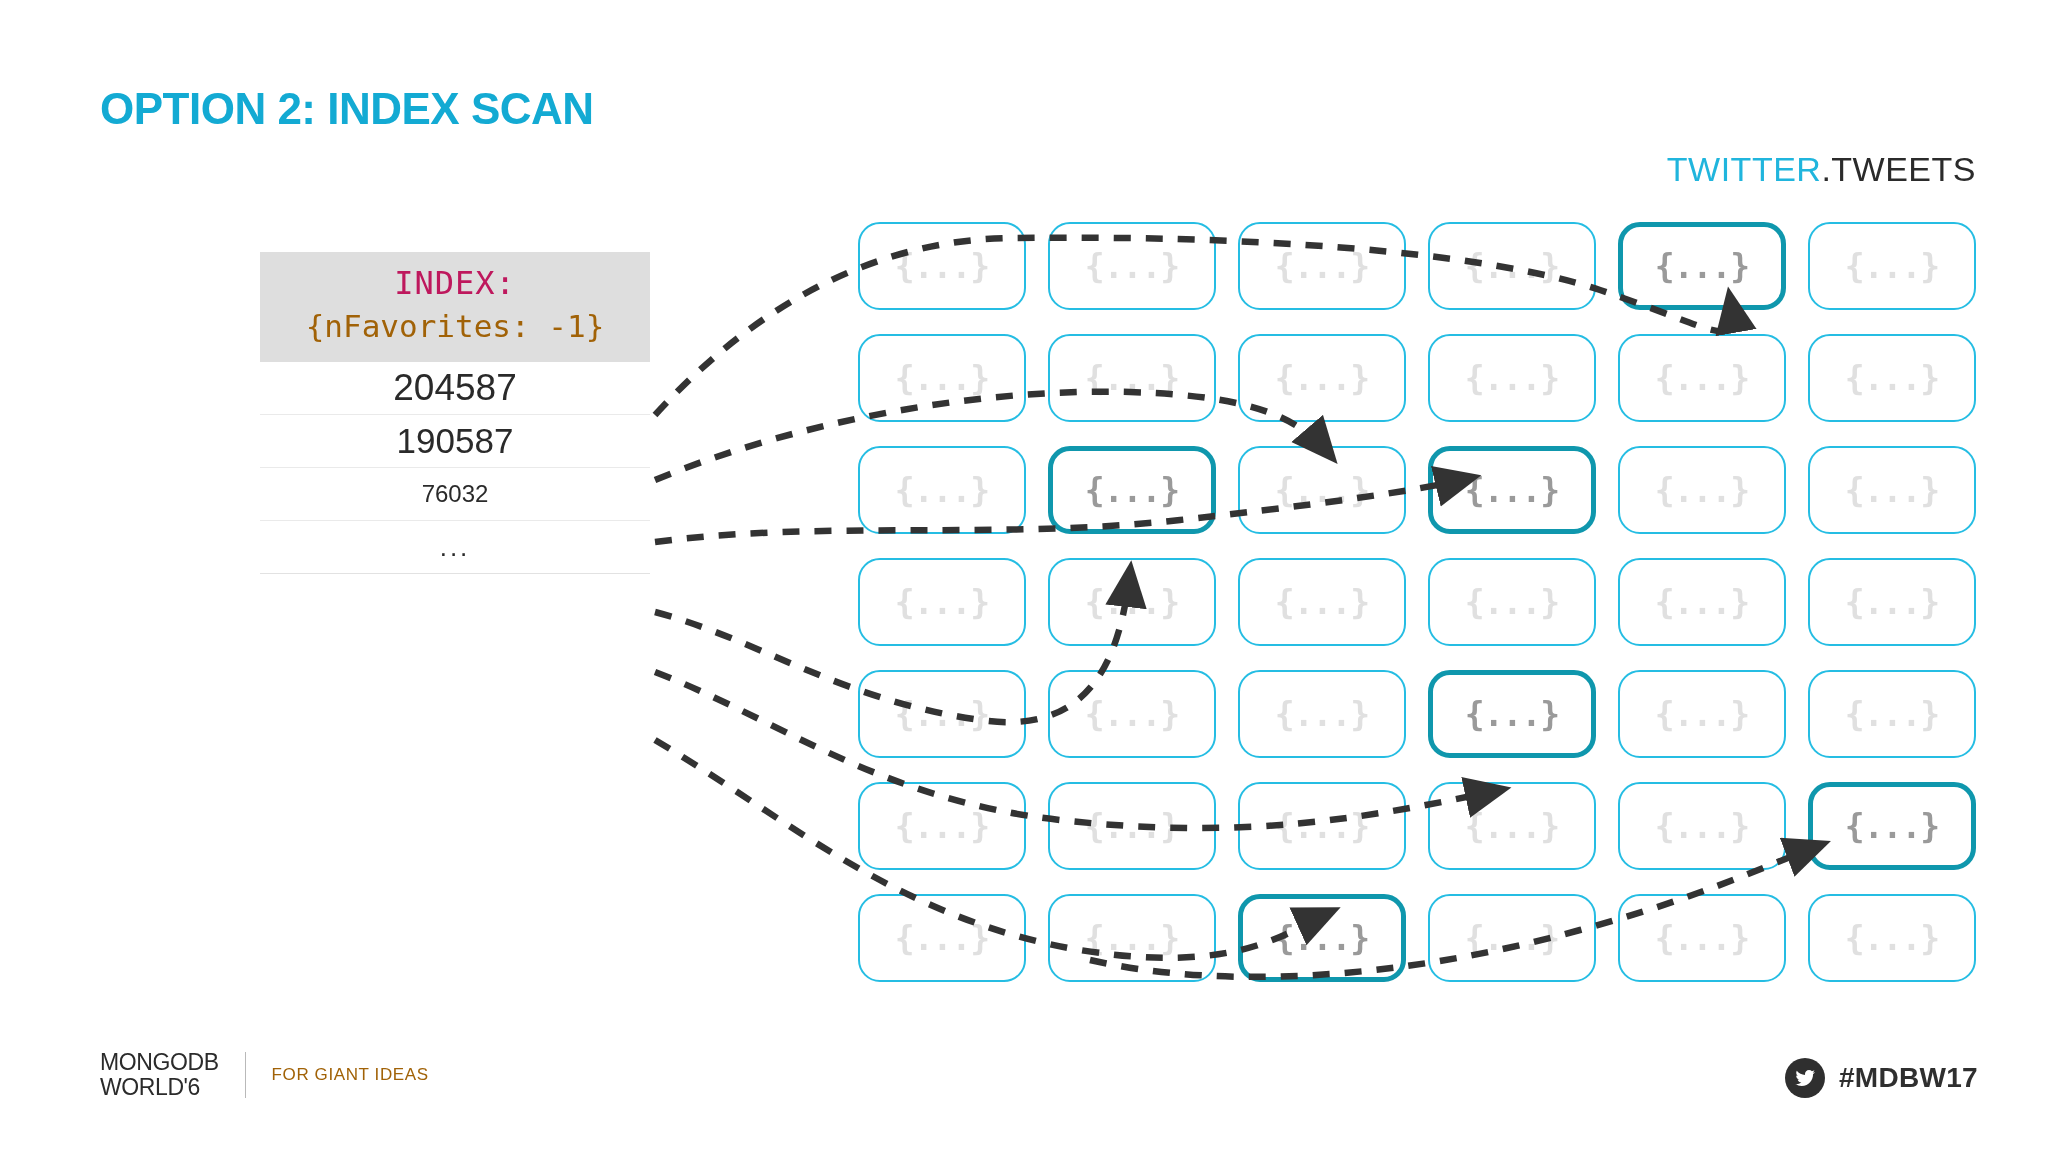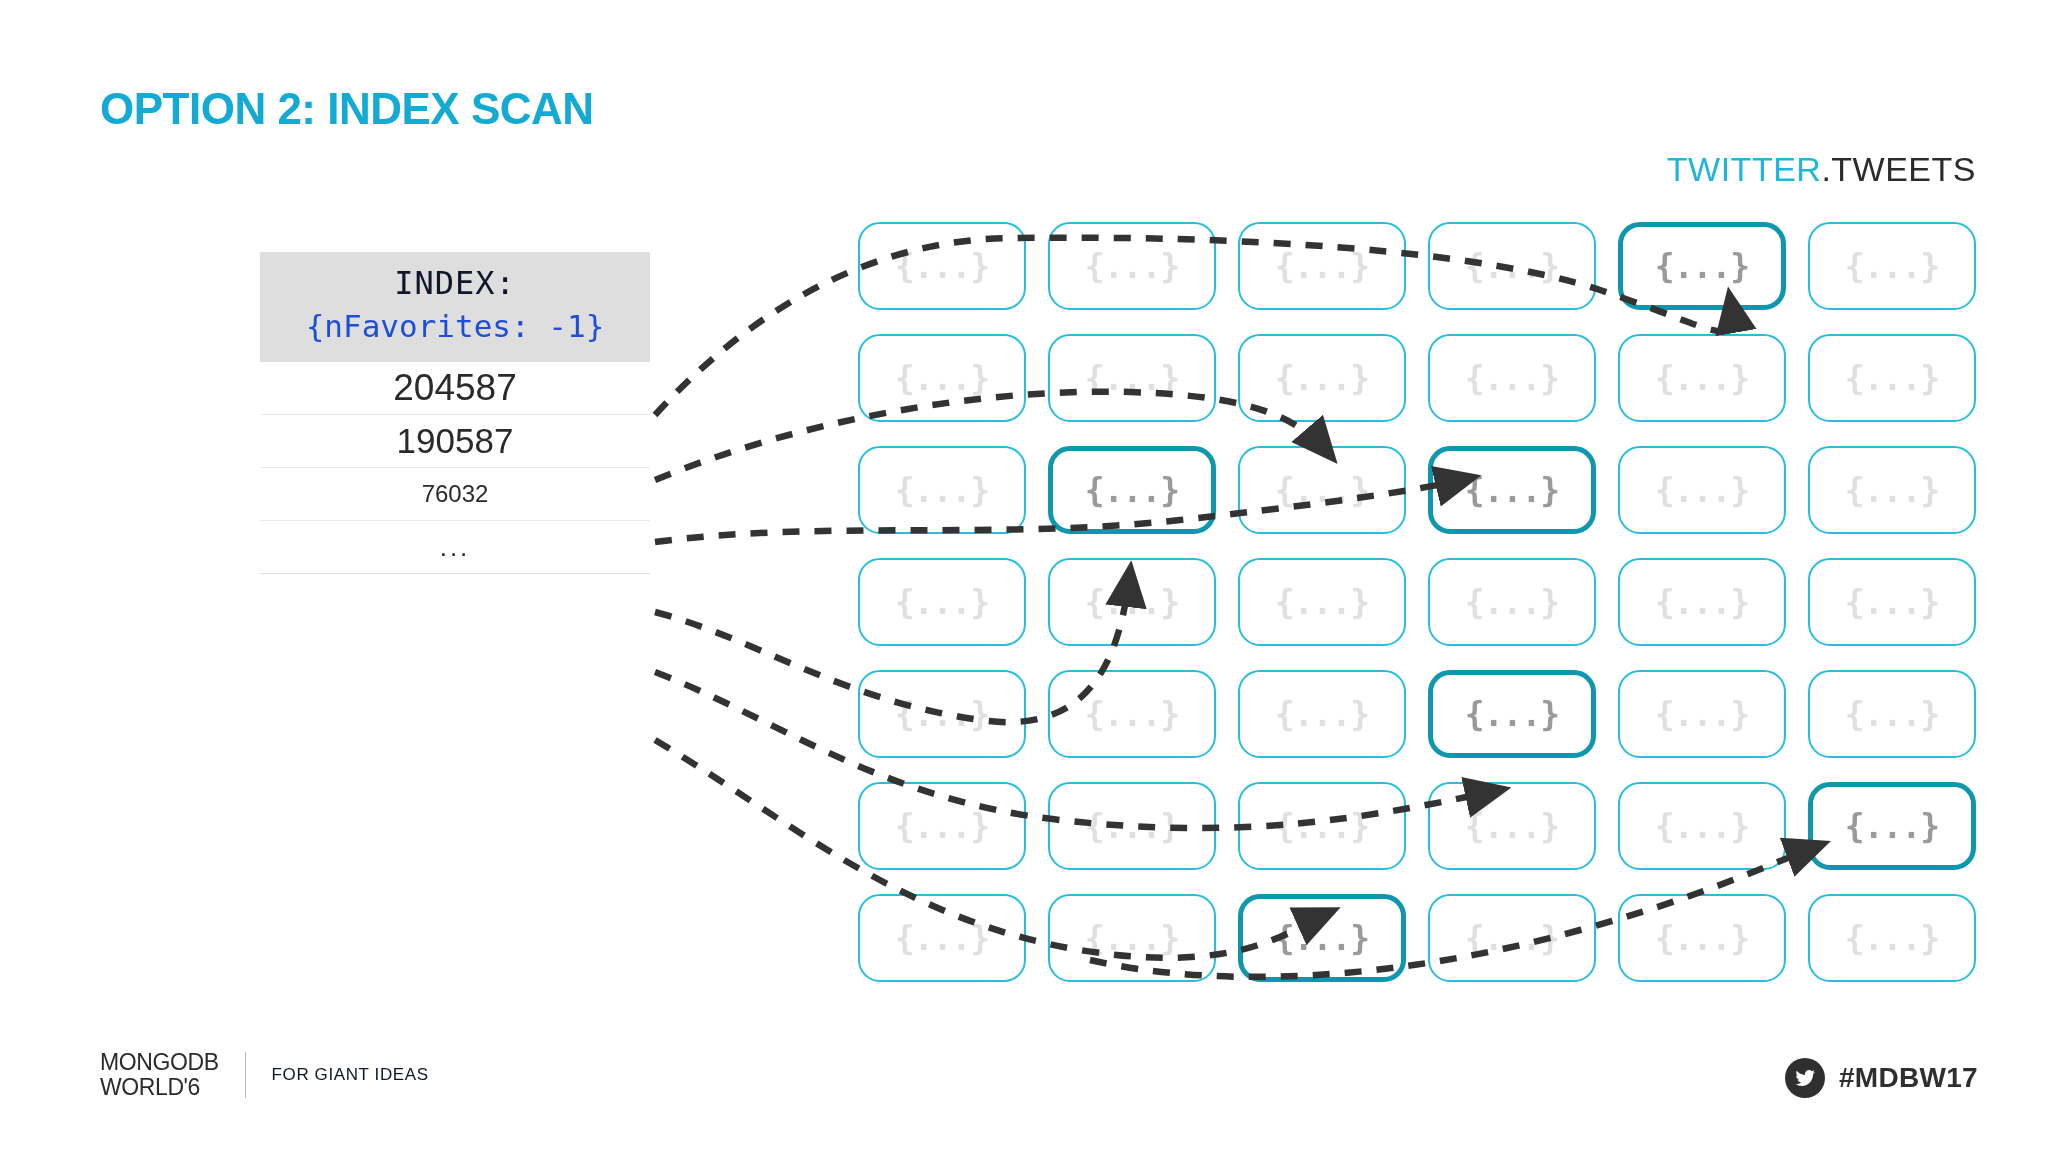--- a/index.html
+++ b/index.html
@@ -33,24 +33,24 @@
     background:#ffffff;
     box-shadow:0 0 0 0 transparent;
   }
   #index-head{
     background:#dedede;
     padding:10px 0 14px 0;
     text-align:center;
     font-family:"DejaVu Sans Mono","Liberation Mono",monospace;
   }
   #index-head .idx-title{
-    display:block;color:#0f172a;font-size:32px;line-height:42px;letter-spacing:1px;
+    display:block;color:#be185d;font-size:32px;line-height:42px;letter-spacing:1px;
   }
   #index-head .idx-spec{
-    display:block;color:#1d4ed8;font-size:31px;line-height:44px;letter-spacing:0px;
+    display:block;color:#a16207;font-size:31px;line-height:44px;letter-spacing:0px;
   }
   .index-row{
     height:52px;line-height:52px;
     text-align:center;
     color:#2a2a2a;
     border-bottom:1px solid #eaeaea;
     background:#ffffff;
   }
   .index-row:first-of-type{border-top:1px solid #eaeaea;}
   .index-row.r0{font-size:37px;}
@@ -97,21 +97,21 @@
   }
   #mdb-logo{
     font-size:23px;font-weight:normal;line-height:25px;
     color:#2b2b2b;letter-spacing:-0.4px;
     font-family:"Liberation Sans", sans-serif;
   }
   #footer-div{
     width:1px;height:46px;background:#b9b9b9;margin:0 26px;
   }
   #tagline{
-    font-size:17px;color:#0f172a;letter-spacing:0.6px;
+    font-size:17px;color:#a16207;letter-spacing:0.6px;
   }
   #footer-right{
     position:absolute;right:70px;top:1058px;
     display:flex;align-items:center;
   }
   #twitter-badge{
     width:40px;height:40px;border-radius:50%;
     background:#2f2f2f;
     display:flex;align-items:center;justify-content:center;
     margin-right:14px;

